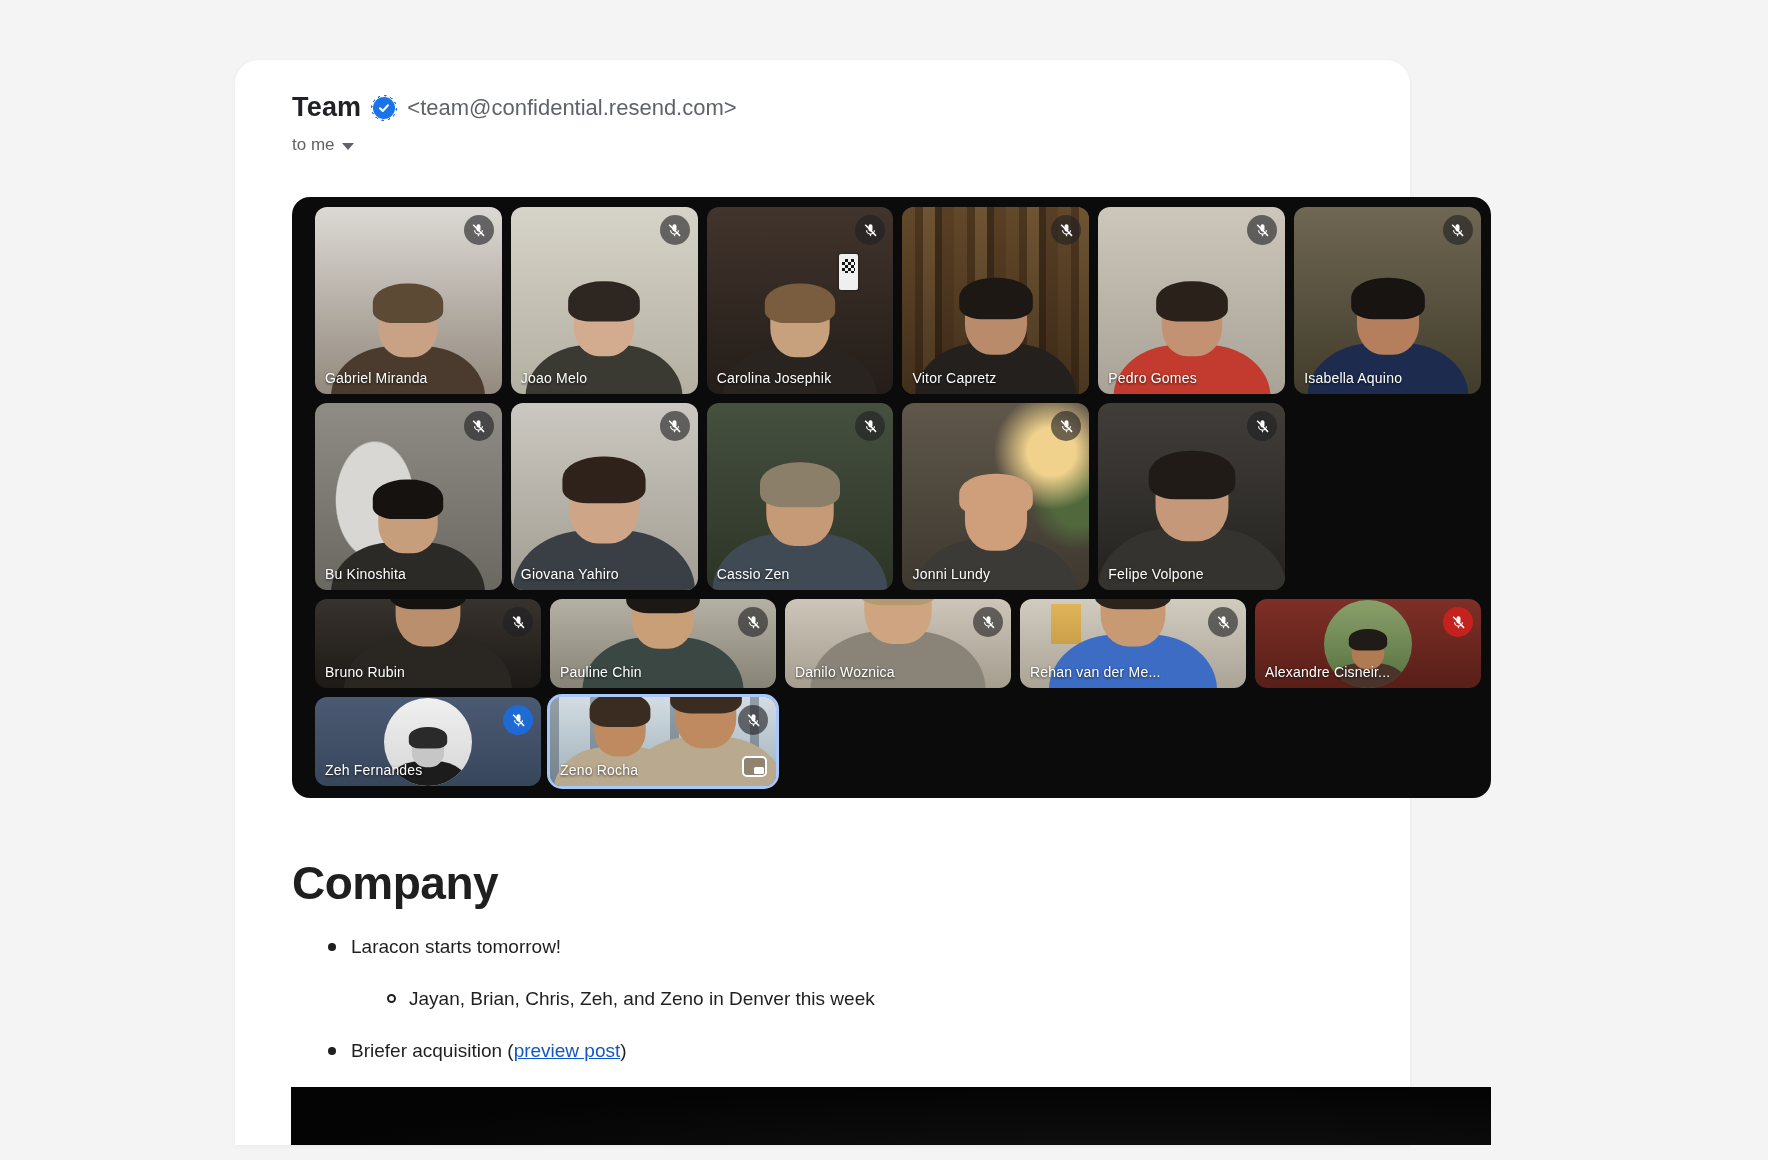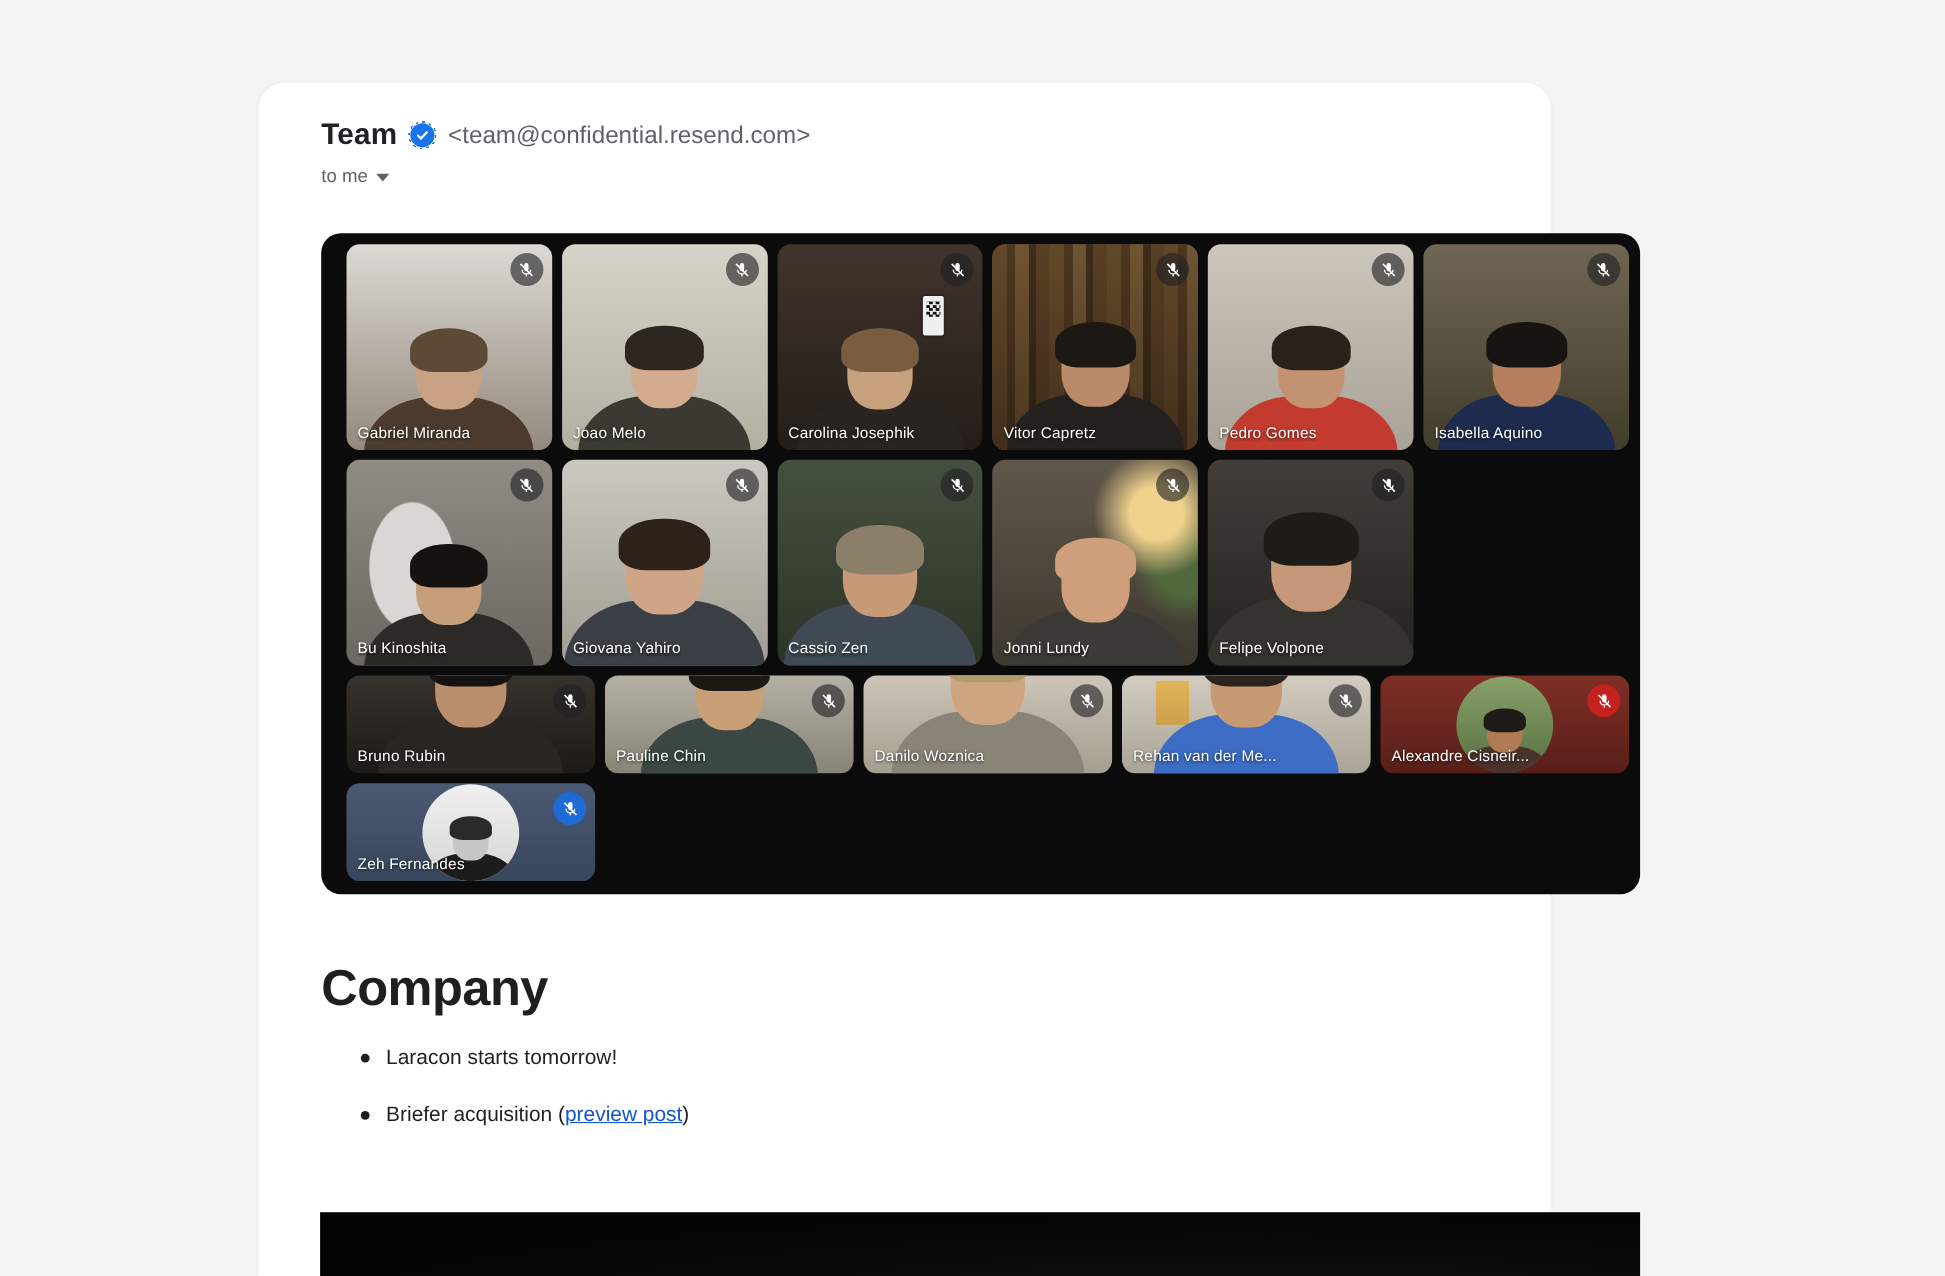--- a/index.html
+++ b/index.html
@@ -1,20 +1,20 @@
 <!DOCTYPE html>
 <html><head>
 <meta charset="utf-8">
 <style>
   * { margin:0; padding:0; box-sizing:border-box; }
   html,body { width:1768px; height:1160px; overflow:hidden; }
   body { background:#f4f4f5; font-family:"Liberation Sans", sans-serif; }
 
   .card {
-    position:absolute; left:235px; top:75px; width:1175px; height:1085px;
+    position:absolute; left:235px; top:60px; width:1175px; height:1085px;
     background:#fff; border-radius:24px 24px 0 0;
     box-shadow:0 1px 4px rgba(0,0,0,.05);
   }
 
   
   .hdr { position:absolute; left:57px; top:32px; }
   .sender-row { display:flex; align-items:center; gap:12px; }
   .sender-name { font-size:27px; font-weight:700; color:#202124; letter-spacing:.2px; }
   .verified { width:22px; height:22px; border-radius:50%; background:var(--badge,#1a73e8);
     display:flex; align-items:center; justify-content:center; position:relative; }
@@ -458,23 +458,50 @@
     <div class="badge badge-blue">
       <svg viewBox="0 0 24 24" width="17" height="17">
         <rect x="9.2" y="3" width="5.6" height="10.5" rx="2.8" fill="#fff"></rect>
         <path d="M6.5 11.5a5.5 5.5 0 0 0 11 0" fill="none" stroke="#fff" stroke-width="1.7"></path>
         <line x1="12" y1="17.2" x2="12" y2="20.2" stroke="#fff" stroke-width="1.7"></line>
         <line x1="4.5" y1="4" x2="19.8" y2="19.6" stroke="#fff" stroke-width="2.1"></line>
       </svg>
     </div>
     <div class="tname">Zeh Fernandes</div>
   </div>
+        <div class="tile variant-duo highlight" style="--bg1: #cdd6dc; --bg2: #9fb0ba; --hair: #3a2c20; --skin: #c08a60; --shirt: #b9a98f; --pscale: 1;">
+    <div class="scene scene-hallway"></div>
+          <div class="person p2">
+      <div class="p-head">
+              <div class="p-hair"></div>
+            </div>
+      <div class="p-body"></div>
+    </div>
+    <div class="person p1">
+      <div class="p-head">
+              <div class="p-hair"></div>
+            </div>
+      <div class="p-body"></div>
+    </div>
+
+    <div class="pip"></div>
+    <div class="badge badge-gray">
+      <svg viewBox="0 0 24 24" width="17" height="17">
+        <rect x="9.2" y="3" width="5.6" height="10.5" rx="2.8" fill="#fff"></rect>
+        <path d="M6.5 11.5a5.5 5.5 0 0 0 11 0" fill="none" stroke="#fff" stroke-width="1.7"></path>
+        <line x1="12" y1="17.2" x2="12" y2="20.2" stroke="#fff" stroke-width="1.7"></line>
+        <line x1="4.5" y1="4" x2="19.8" y2="19.6" stroke="#fff" stroke-width="2.1"></line>
+      </svg>
+    </div>
+    <div class="tname">Zeno Rocha</div>
+  </div>
       </div>
     </div>
 
   <div class="company-title">Company</div>
   <div class="bullets" id="bullets" style="--link: #1155cc;">
       <div class="bullet"><span class="marker"></span>Laracon starts tomorrow!</div>
+      <div class="bullet lvl2"><span class="marker"></span>Jayan, Brian, Chris, Zeh, and Zeno in Denver this week</div>
       <div class="bullet"><span class="marker"></span>Briefer acquisition (<a>preview post</a>)</div>
     </div>
 
   <div class="bottom-img"></div>
 </div>
 
 </body></html>

